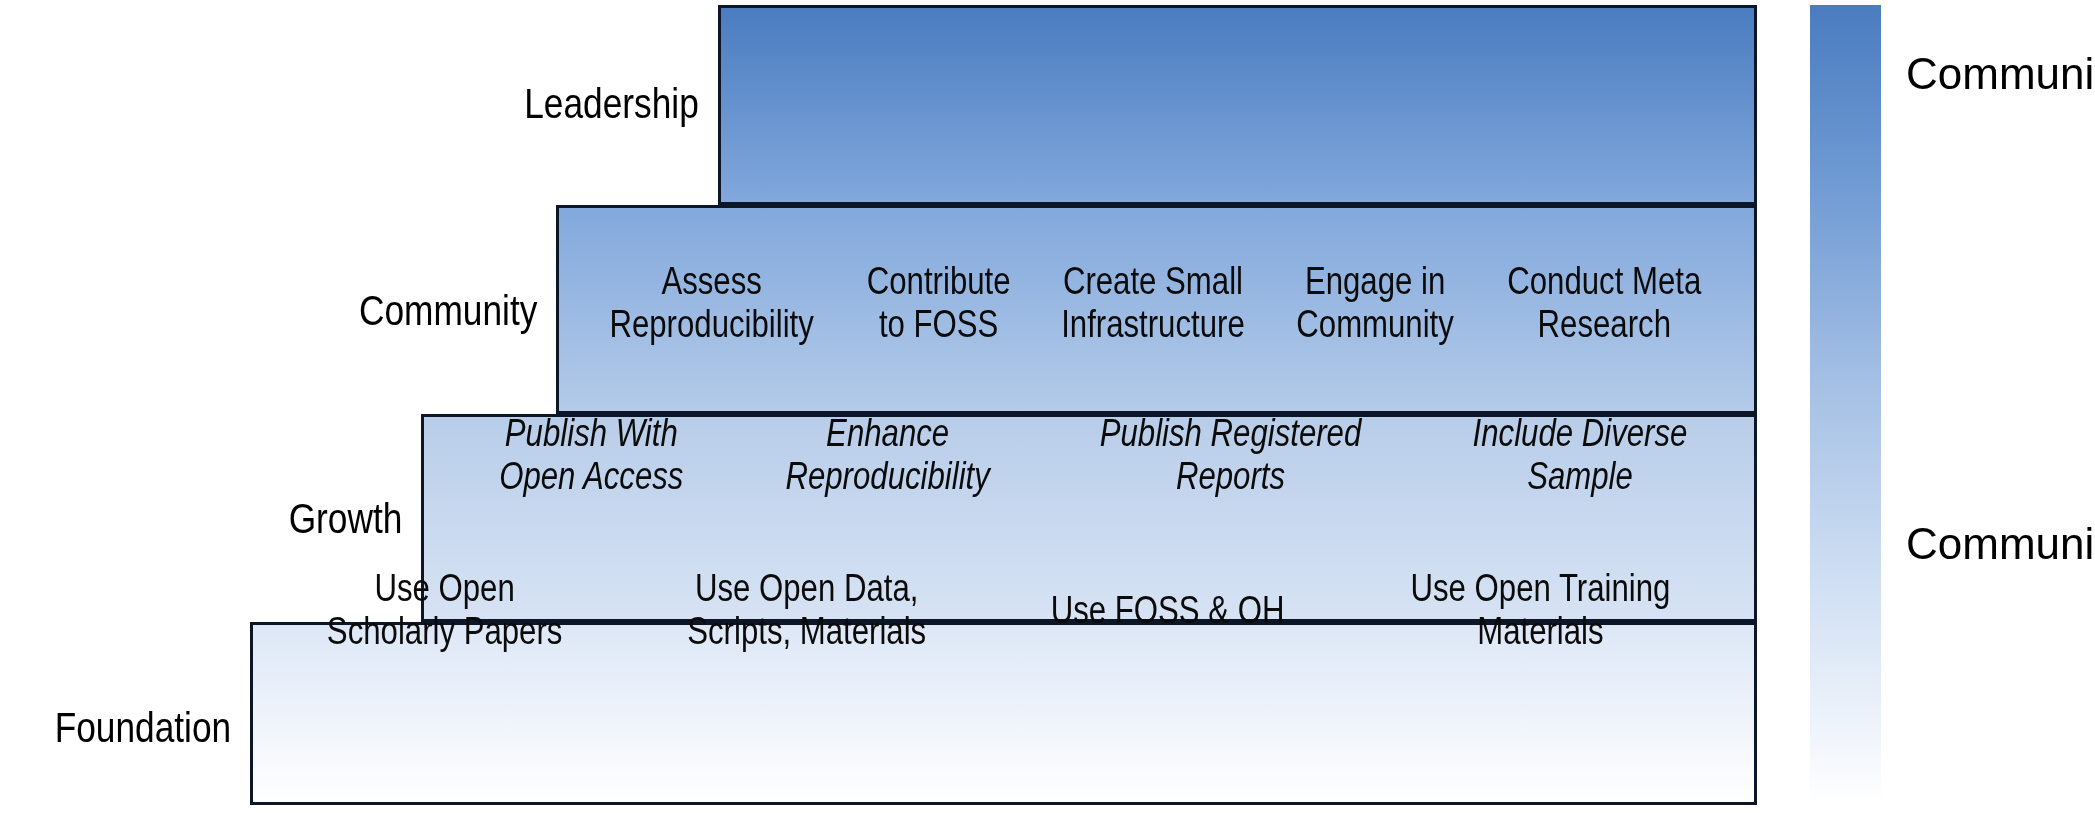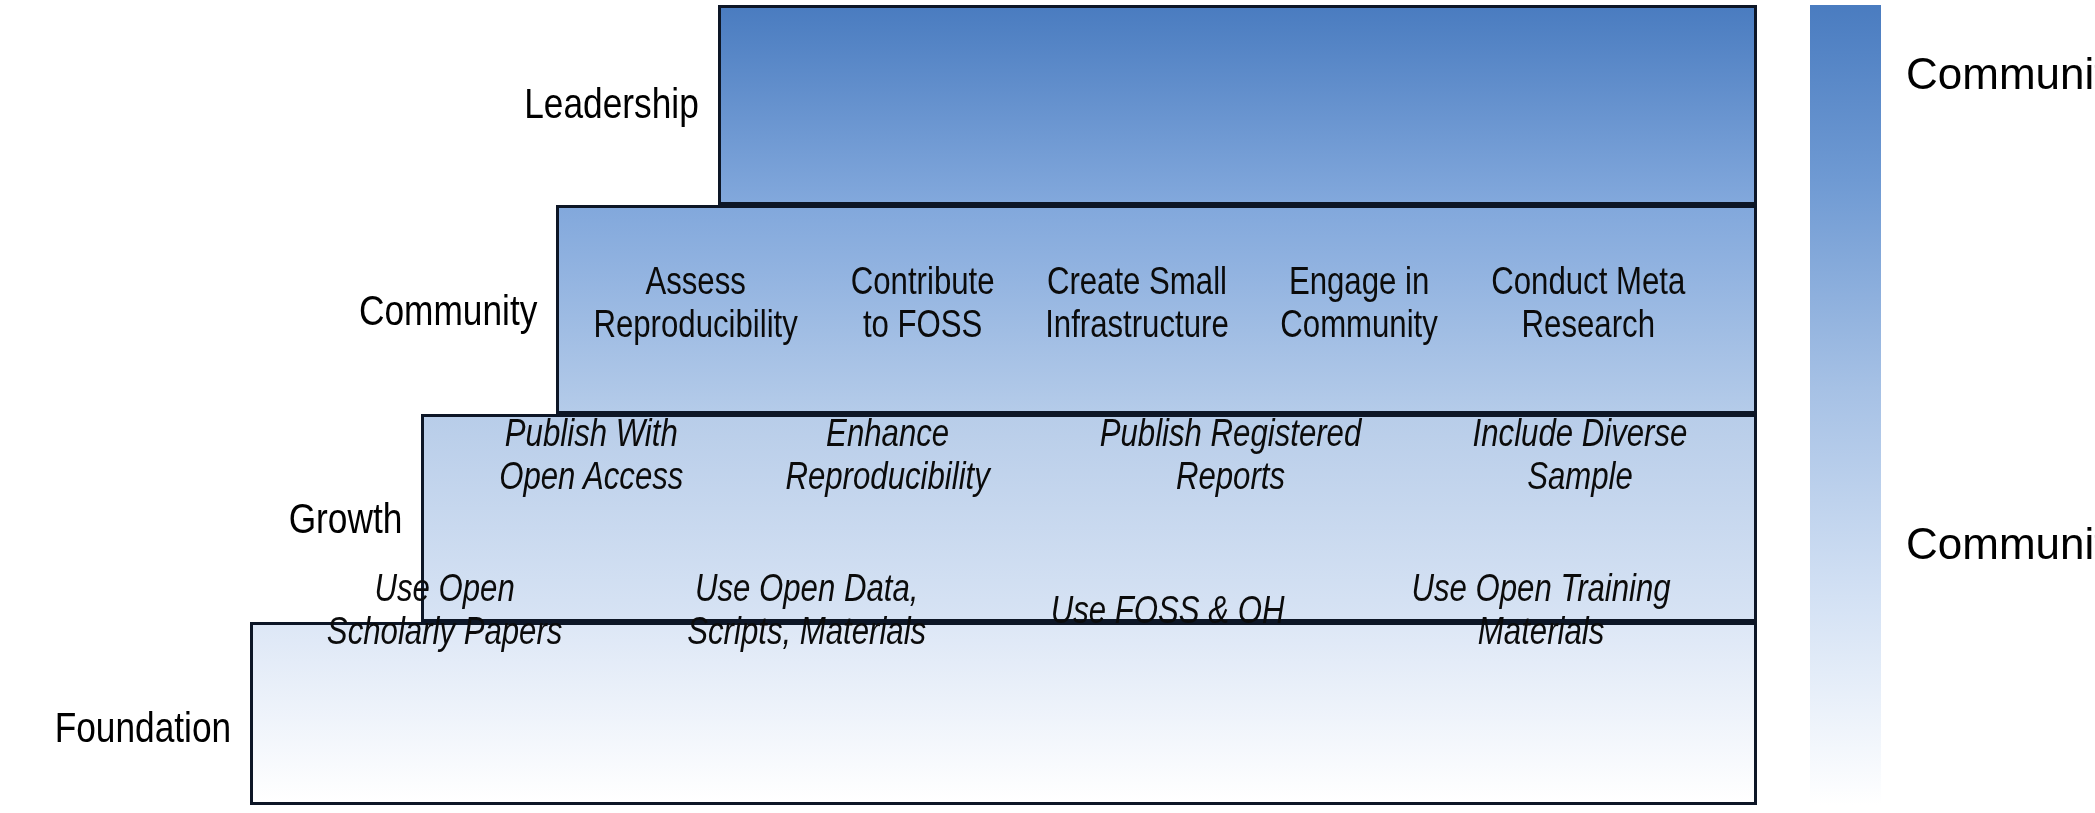--- a/index.html
+++ b/index.html
@@ -68,23 +68,23 @@
     line-height: 1.12;
     font-size: 38px;
     font-family: "Liberation Sans", sans-serif;
     font-stretch: condensed;
     transform: scaleX(0.82);
     white-space: pre-line;
     color: #0b0b0b;
   }
 
   #items-leadership { left: 760px; top: 40px;  width: 960px; height: 110px; }
-  #items-community  { left: 564px; top: 248px; width: 1150px; height: 110px; }
+  #items-community  { left: 580px; top: 248px; width: 1150px; height: 110px; }
   #items-growth     { left: 450px; top: 400px; width: 1290px; height: 110px; font-style: italic; }
-  #items-foundation { left: 265px; top: 555px; width: 1470px; height: 110px; font-style: italic; }
+  #items-foundation { left: 265px; top: 555px; width: 1470px; height: 110px; }
 
   
   .tier-label {
     position: absolute;
     text-align: right;
     font-size: 42px;
     line-height: 1;
     font-family: "Liberation Sans", sans-serif;
     font-stretch: condensed;
     transform: scaleX(0.84);

